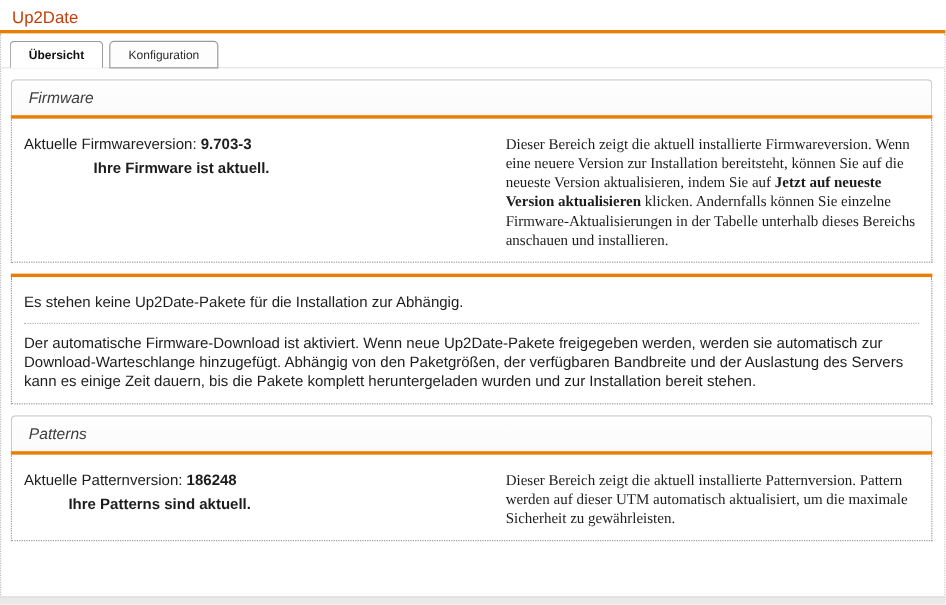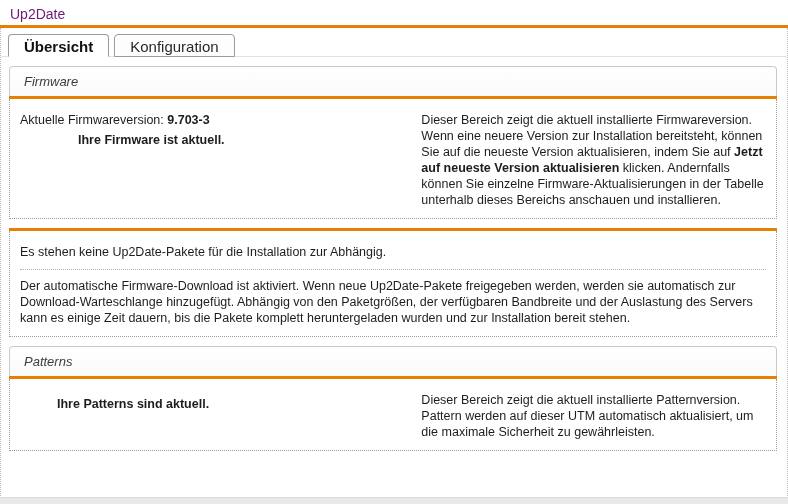--- a/index.html
+++ b/index.html
@@ -2,36 +2,36 @@
 <html><head>
 <meta charset="utf-8">
 <style>
   html,body{margin:0;padding:0;}
   body{
     width:788px;height:504px;overflow:hidden;background:#ffffff;
     font-family:"Liberation Sans",sans-serif;color:#1d1d1d;
     position:relative;
   }
   .page-title{
-    color:#701a75;font-size:14px;padding:6px 10px 3px 10px;line-height:16px;
+    color:#c2410c;font-size:14px;padding:6px 10px 3px 10px;line-height:16px;
   }
   .top-rule{height:3px;background:#e87f05;}
   .content-wrap{
     border-left:1px dotted #bdbdbd;border-right:1px dotted #bdbdbd;
     height:472px;box-sizing:border-box;
   }
   
   .tabbar{
     padding:6px 0 0 7px;height:22px;border-bottom:1px solid #e3e3e3;
     display:flex;gap:5px;background:#fff;
   }
   .tab{
     box-sizing:border-box;height:23px;margin-bottom:-1px;
     border:1px solid #9b9b9b;border-radius:4px 4px 0 0;
-    padding:3px 15px 0 15px;font-size:15px;line-height:17px;color:#2a2a2a;
+    padding:3px 15px 0 15px;font-size:10px;line-height:17px;color:#2a2a2a;
     background:#fdfdfd;cursor:default;
   }
   .tab.active{
     font-weight:bold;background:#ffffff;border-bottom:1px solid #ffffff;color:#111;
   }
   
   .section{margin:9px 10px 0 8px;}
   .section-header{
     box-sizing:border-box;height:30px;
     border:1px solid #c9c9c9;border-bottom:none;border-radius:4px 4px 0 0;
@@ -40,21 +40,21 @@
   }
   .section-rule{height:3px;background:#e87f05;}
   .section-body{
     border-left:1px dotted #9c9c9c;border-right:1px dotted #9c9c9c;
     border-bottom:1px dotted #9c9c9c;
     background:#ffffff;padding:13px 10px 10px 10px;
     font-size:12.5px;line-height:16px;
   }
   .cols{display:flex;justify-content:space-between;gap:36px;}
   .col-left{width:386px;}
-  .col-right{width:362px;padding-right:2px;}
+  .col-right{width:362px;padding-right:2px;font-family:Liberation Serif, serif;}
   .version-line{white-space:nowrap;}
   .status-line{font-weight:bold;margin-top:4px;}
   .indent-fw{margin-left:58px;}
   .indent-pt{margin-left:37px;}
   b,.bold{font-weight:bold;}
   .para{margin:0;}
   .para-sep{
     border-bottom:1px dotted #b4b4b4;margin:8px 0 8px 0;height:1px;
   }
   .bottom-bar{
@@ -102,20 +102,24 @@
       <p class="para">Der automatische Firmware-Download ist aktiviert. Wenn neue Up2Date-Pakete freigegeben werden, werden sie automatisch zur Download-Warteschlange hinzugefügt. Abhängig von den Paketgrößen, der verfügbaren Bandbreite und der Auslastung des Servers kann es einige Zeit dauern, bis die Pakete komplett heruntergeladen wurden und zur Installation bereit stehen.</p>
     </div>
   </div>
 
   <div class="section">
     <div class="section-header">Patterns</div>
     <div class="section-rule"></div>
     <div class="section-body">
       <div class="cols">
         <div class="col-left">
+          <div class="version-line">
+            <span>Aktuelle Patternversion:</span>
+            <b>186248</b>
+          </div>
           <div class="status-line indent-pt">Ihre Patterns sind aktuell.</div>
         </div>
         <div class="col-right">Dieser Bereich zeigt die aktuell installierte Patternversion. Pattern werden auf dieser UTM automatisch aktualisiert, um die maximale Sicherheit zu gewährleisten.</div>
       </div>
     </div>
   </div>
 
 </div>
 
 <div class="bottom-bar"></div>

